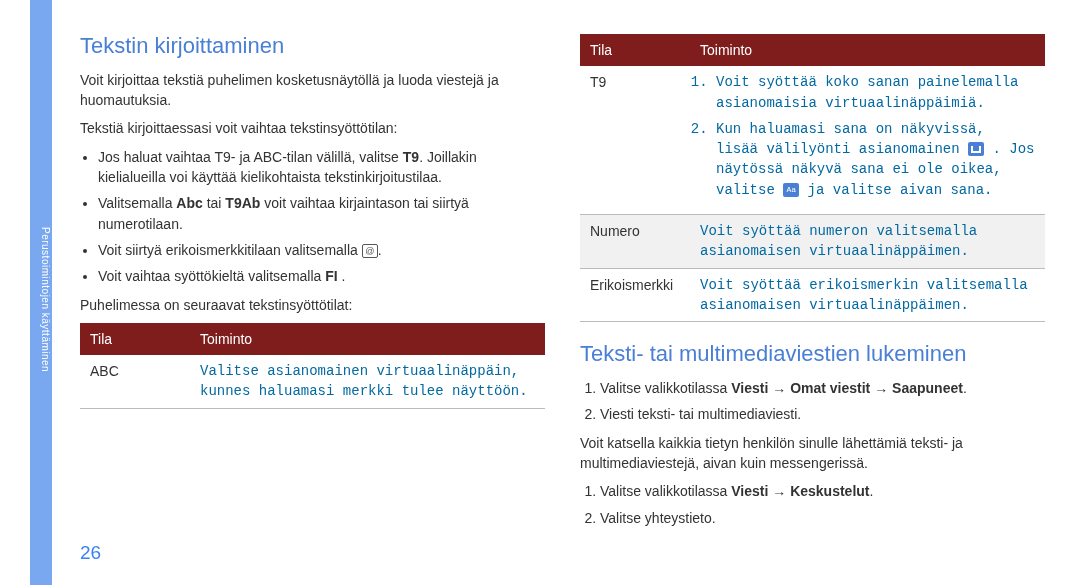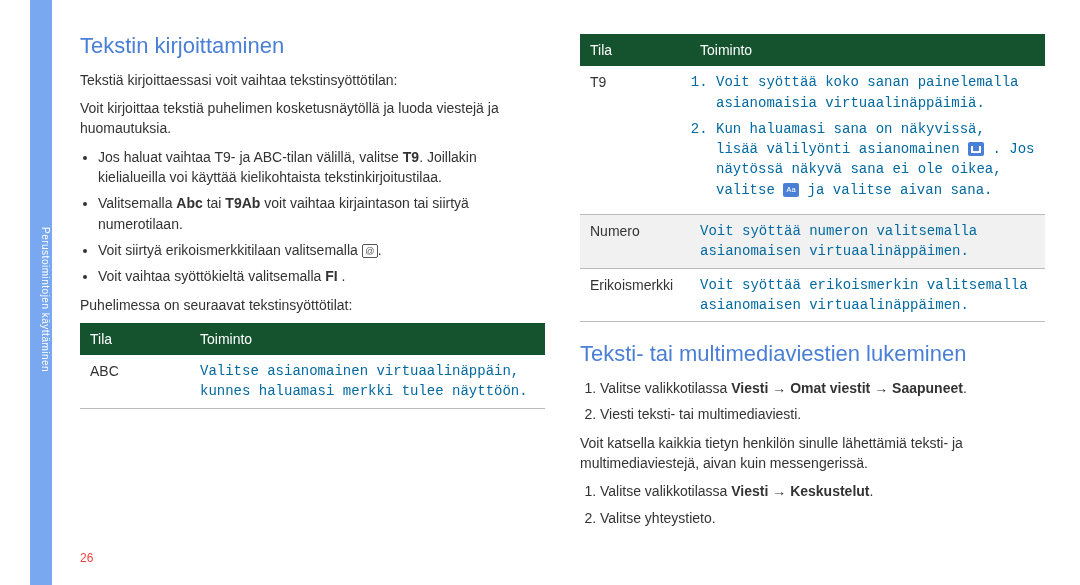--- a/index.html
+++ b/index.html
@@ -54,21 +54,21 @@
   ul { list-style: disc; padding-left: 18px; margin-bottom: 8px; }
   li { margin-bottom: 6px; }
   .bold { font-weight: bold; }
   table {
     width: 100%;
     border-collapse: collapse;
     font-size: 14px;
     margin-top: 4px;
   }
   th {
-    background: #14532d;
+    background: #7f1d1d;
     color: #fff;
     font-weight: normal;
     text-align: left;
     padding: 6px 10px;
   }
   td {
     padding: 6px 10px;
     vertical-align: top;
     border-bottom: 1px solid #bbb;
   }
@@ -115,36 +115,36 @@
     text-align: center;
     line-height: 14px;
   }
   ol { padding-left: 20px; margin-bottom: 8px; }
   ol li { margin-bottom: 6px; }
   .arrow { font-family: Arial; }
   .pagenum {
     position: absolute;
     left: 80px;
     bottom: 18px;
-    font-size: 12px;
-    color: #ef4444;
+    font-size: 19px;
+    color: #3b82f6;
   }
 </style>
 </head>
 <body>
 
 <div class="side-tab"></div>
 <div class="side-label">Perustoimintojen käyttäminen</div>
 
 <div class="page">
 
   <div class="col">
     <h1>Tekstin kirjoittaminen</h1>
+    <p>Voit kirjoittaa tekstiä puhelimen kosketusnäytöllä ja luoda viestejä ja huomautuksia.</p>
     <p>Tekstiä kirjoittaessasi voit vaihtaa tekstinsyöttötilan:</p>
-    <p>Voit kirjoittaa tekstiä puhelimen kosketusnäytöllä ja luoda viestejä ja huomautuksia.</p>
     <ul>
       <li>
         <span>Jos haluat vaihtaa T9- ja ABC-tilan välillä, valitse </span><span class="bold">T9</span><span>. Joillakin kielialueilla voi käyttää kielikohtaista tekstinkirjoitustilaa.</span>
       </li>
       <li>
         <span>Valitsemalla </span><span class="bold">Abc</span><span> tai </span><span class="bold">T9Ab</span><span> voit vaihtaa kirjaintason tai siirtyä numerotilaan.</span>
       </li>
       <li>
         <span>Voit siirtyä erikoismerkkitilaan valitsemalla </span><span class="icon-sym">@</span><span>.</span>
       </li>

